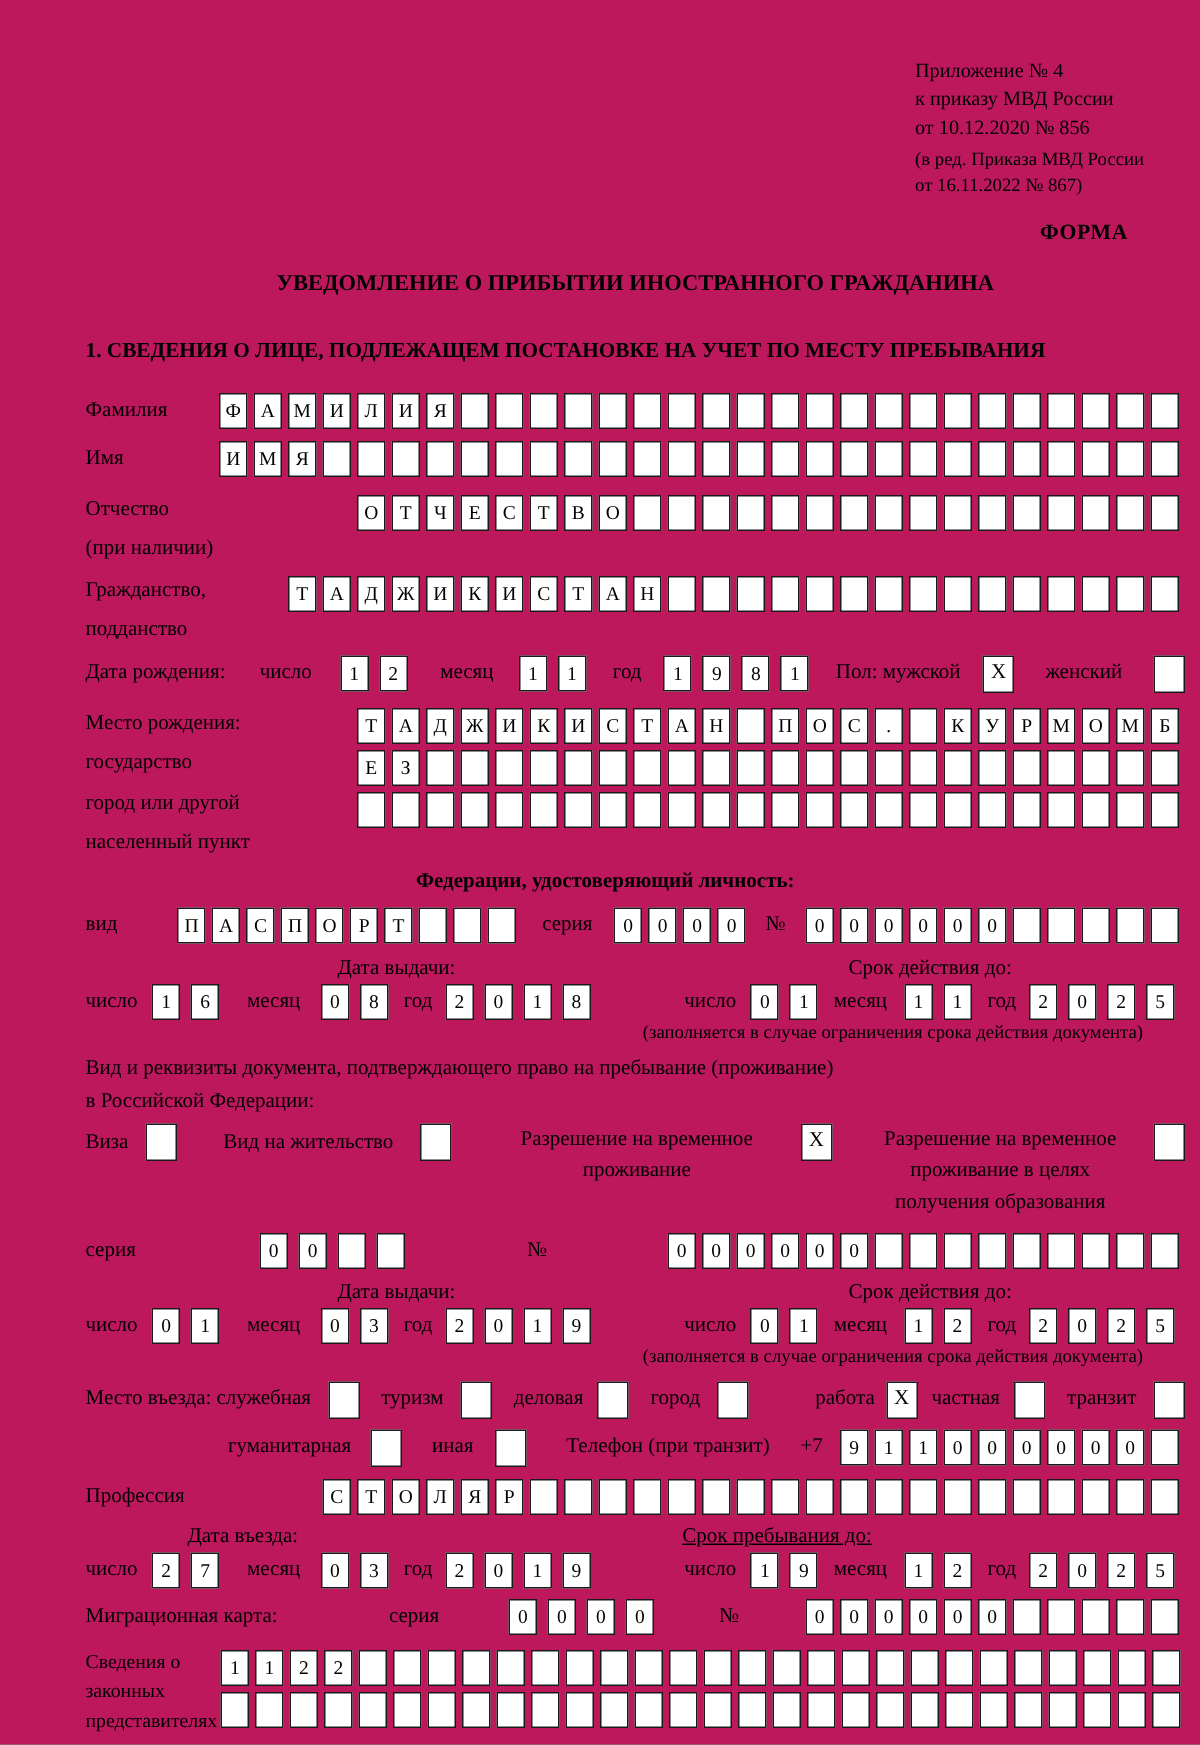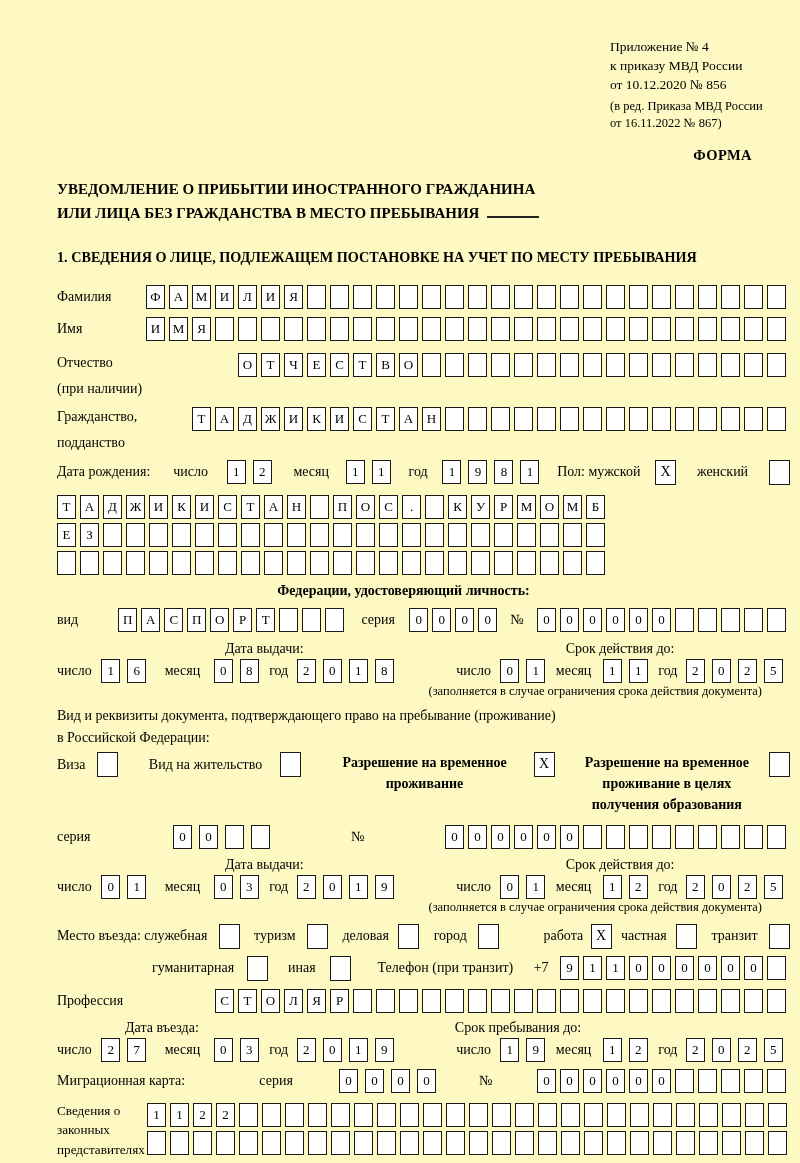--- a/index.html
+++ b/index.html
@@ -1,41 +1,41 @@
 <!DOCTYPE html>
 <html><head>
 <meta charset="utf-8">
 <style>
   html,body{margin:0;padding:0;background:#888;}
   .page{
-    position:relative;width:800px;height:1163px;margin:0 auto;background:#fef9c3;
+    position:relative;width:800px;height:1163px;margin:0 auto;background:#be185d;
     font-family:"Liberation Serif","DejaVu Serif",serif;color:#000;
     box-sizing:border-box;padding:38px 10px 0 57px;font-size:14px;overflow:hidden;
   }
   .annex{margin-left:553px;width:230px;line-height:1.4;font-size:13.5px;}
   .annex .small{font-size:12.5px;margin-top:3px;line-height:1.35;}
   .forma{text-align:right;padding-right:38px;font-weight:bold;margin-top:16px;font-size:14.5px;letter-spacing:.4px;}
-  .title{font-weight:bold;font-size:15px;margin-top:14px;line-height:1.55;}
+  .title{text-align:center;font-weight:bold;font-size:15px;margin-top:14px;line-height:1.55;}
   .blank-line{display:inline-block;width:52px;border-bottom:2px solid #222;height:14px;margin-left:8px;}
   .sec-heading{font-weight:bold;font-size:14.2px;margin-top:24px;margin-bottom:18px;}
   .row{display:flex;align-items:center;margin-bottom:5px;justify-content:space-between;}
   .row.top{align-items:flex-start;}
   .boxrow{display:inline-flex;flex-wrap:nowrap;}
   .cell{box-sizing:border-box;display:inline-flex;width:19px;height:24px;border:1.7px solid #1a1a1a;
         margin-right:4px;align-items:center;justify-content:center;font-size:13px;flex:none;background:#fff;}
   .dg .cell{margin-right:7px;}
   .checkbox{box-sizing:border-box;display:inline-flex;width:21px;height:25px;border:1.7px solid #1a1a1a;
         align-items:center;justify-content:center;font-size:14px;flex:none;background:#fff;}
   .lblcol{flex:none;line-height:26px;}
   .stack>.boxrow{display:flex;margin-bottom:4px;}
   .doc-heading{text-align:center;font-weight:bold;font-size:14px;margin:4px 40px 8px 0;}
   .date-hdr{display:flex;margin-bottom:2px;}
   .note{ text-align:right;padding-right:28px;font-size:12.5px;margin-top:1px;margin-bottom:9px;}
   .plain{margin-bottom:6px;}
-  .ctr{text-align:center;line-height:1.5;font-weight:bold;}
+  .ctr{text-align:center;line-height:1.5;}
   .repslbl{flex:none;width:90px;font-size:13.2px;line-height:19.5px;}
 </style>
 </head>
 <body>
 
 <div class="page">
 
   <div class="annex">
     <div>Приложение № 4</div>
     <div>к приказу МВД России</div>
@@ -43,23 +43,20 @@
     <div class="small">
       <div>(в ред. Приказа МВД России</div>
       <div>от 16.11.2022 № 867)</div>
     </div>
   </div>
 
   <div class="forma">ФОРМА</div>
 
   <div class="title">
     <div>УВЕДОМЛЕНИЕ О ПРИБЫТИИ ИНОСТРАННОГО ГРАЖДАНИНА</div>
-    <div>
-      <span>ИЛИ ЛИЦА БЕЗ ГРАЖДАНСТВА В МЕСТО ПРЕБЫВАНИЯ</span><span class="blank-line"></span>
-    </div>
   </div>
 
   <div class="sec-heading">1. СВЕДЕНИЯ О ЛИЦЕ, ПОДЛЕЖАЩЕМ ПОСТАНОВКЕ НА УЧЕТ ПО МЕСТУ ПРЕБЫВАНИЯ</div>
 
   <div class="row" style="margin-bottom:6px;">
     <span class="lblcol" style="width:73px;">Фамилия</span>
     <span class="boxrow">
         <span class="cell">Ф</span>
         <span class="cell">А</span>
         <span class="cell">М</span>
@@ -212,20 +209,26 @@
         <span class="cell">8</span>
         <span class="cell">1</span>
       </span>
     <span style="margin-left:2px;">Пол: мужской</span>
     <span class="checkbox" style="margin-left:6px;">X</span>
     <span style="margin-left:12px;">женский</span>
     <span class="checkbox" style="margin-left:12px;"></span>
   </div>
 
   <div class="row top" style="margin-bottom:0;">
+    <div class="lblcol" style="width:145px;line-height:26.5px;">
+      <div>Место рождения:</div>
+      <div>государство</div>
+      <div>город или другой</div>
+      <div>населенный пункт</div>
+    </div>
     <div class="stack" style="margin-top:2px;">
       <span class="boxrow">
           <span class="cell">Т</span>
           <span class="cell">А</span>
           <span class="cell">Д</span>
           <span class="cell">Ж</span>
           <span class="cell">И</span>
           <span class="cell">К</span>
           <span class="cell">И</span>
           <span class="cell">С</span>
@@ -537,21 +540,21 @@
         <span class="cell"></span>
         <span class="cell"></span>
         <span class="cell"></span>
         <span class="cell"></span>
         <span class="cell"></span>
       </span>
   </div>
 
   <div class="date-hdr">
     <span style="margin-left:68px;">Дата въезда:</span>
-    <span style="margin-left:256px;">Срок пребывания до:</span>
+    <span style="margin-left:256px;text-decoration:underline;">Срок пребывания до:</span>
   </div>
   <div class="row dg" style="margin-bottom:7px;">
     <span>число</span>
     <span class="boxrow" style="margin-left:6px;">
         <span class="cell">2</span>
         <span class="cell">7</span>
       </span>
     <span style="margin-left:8px;">месяц</span>
     <span class="boxrow" style="margin-left:10px;">
         <span class="cell">0</span>

